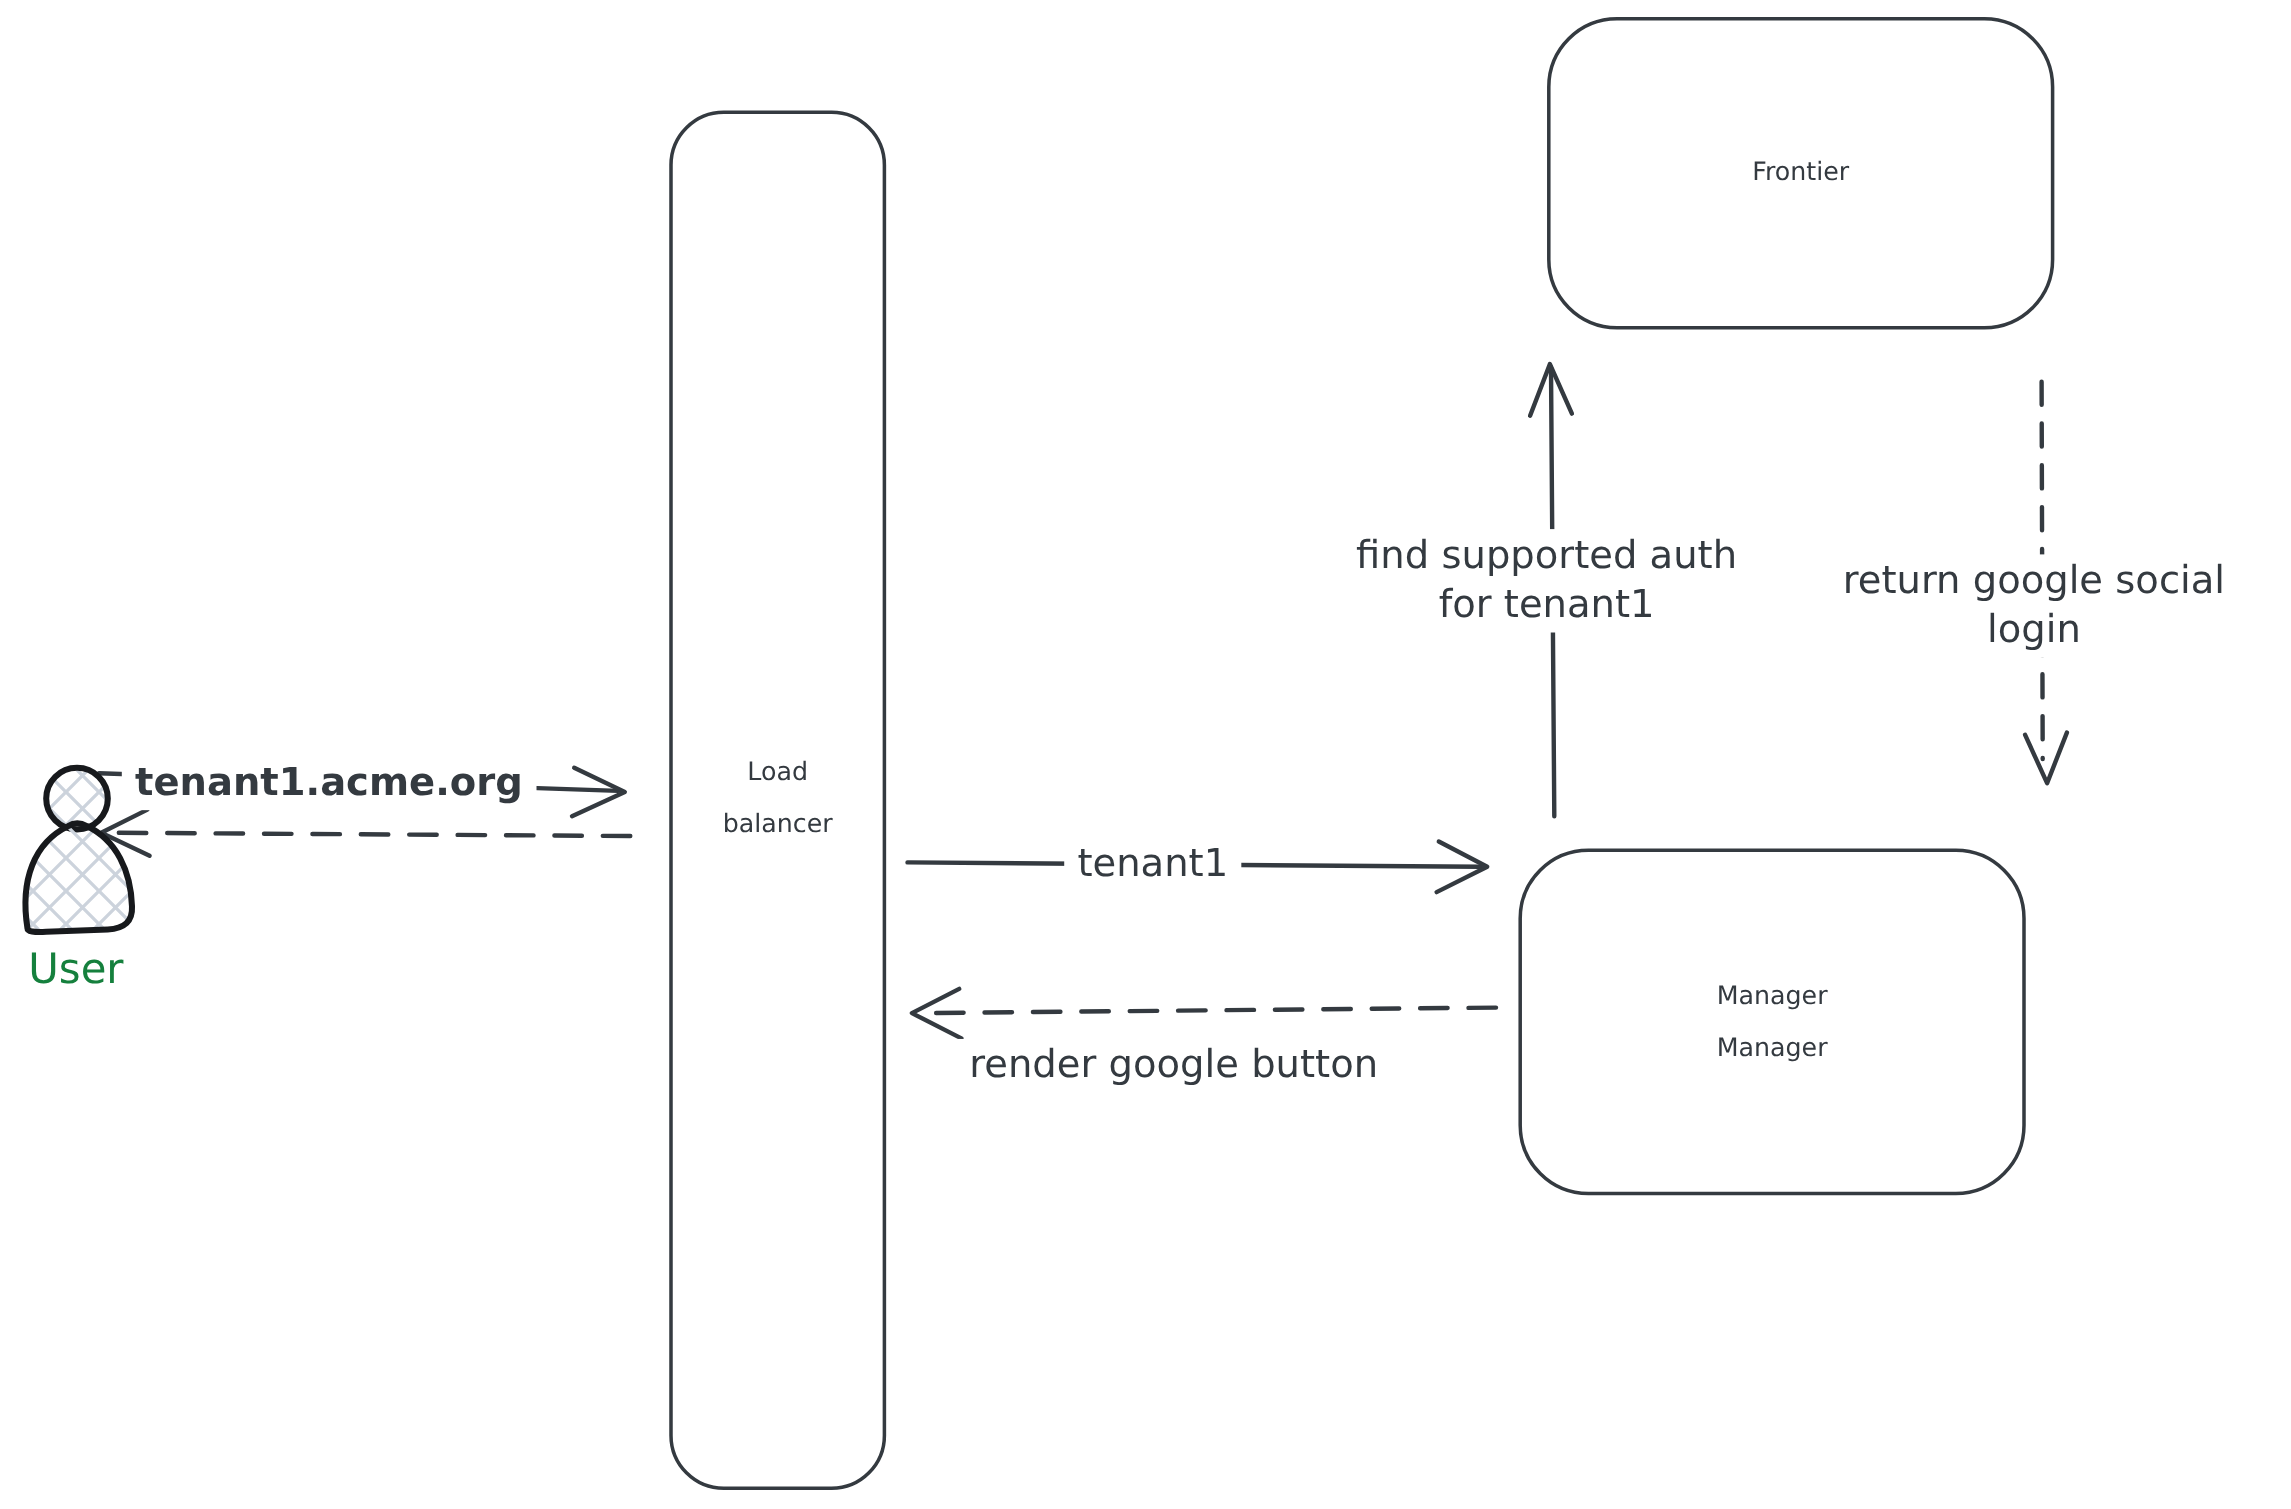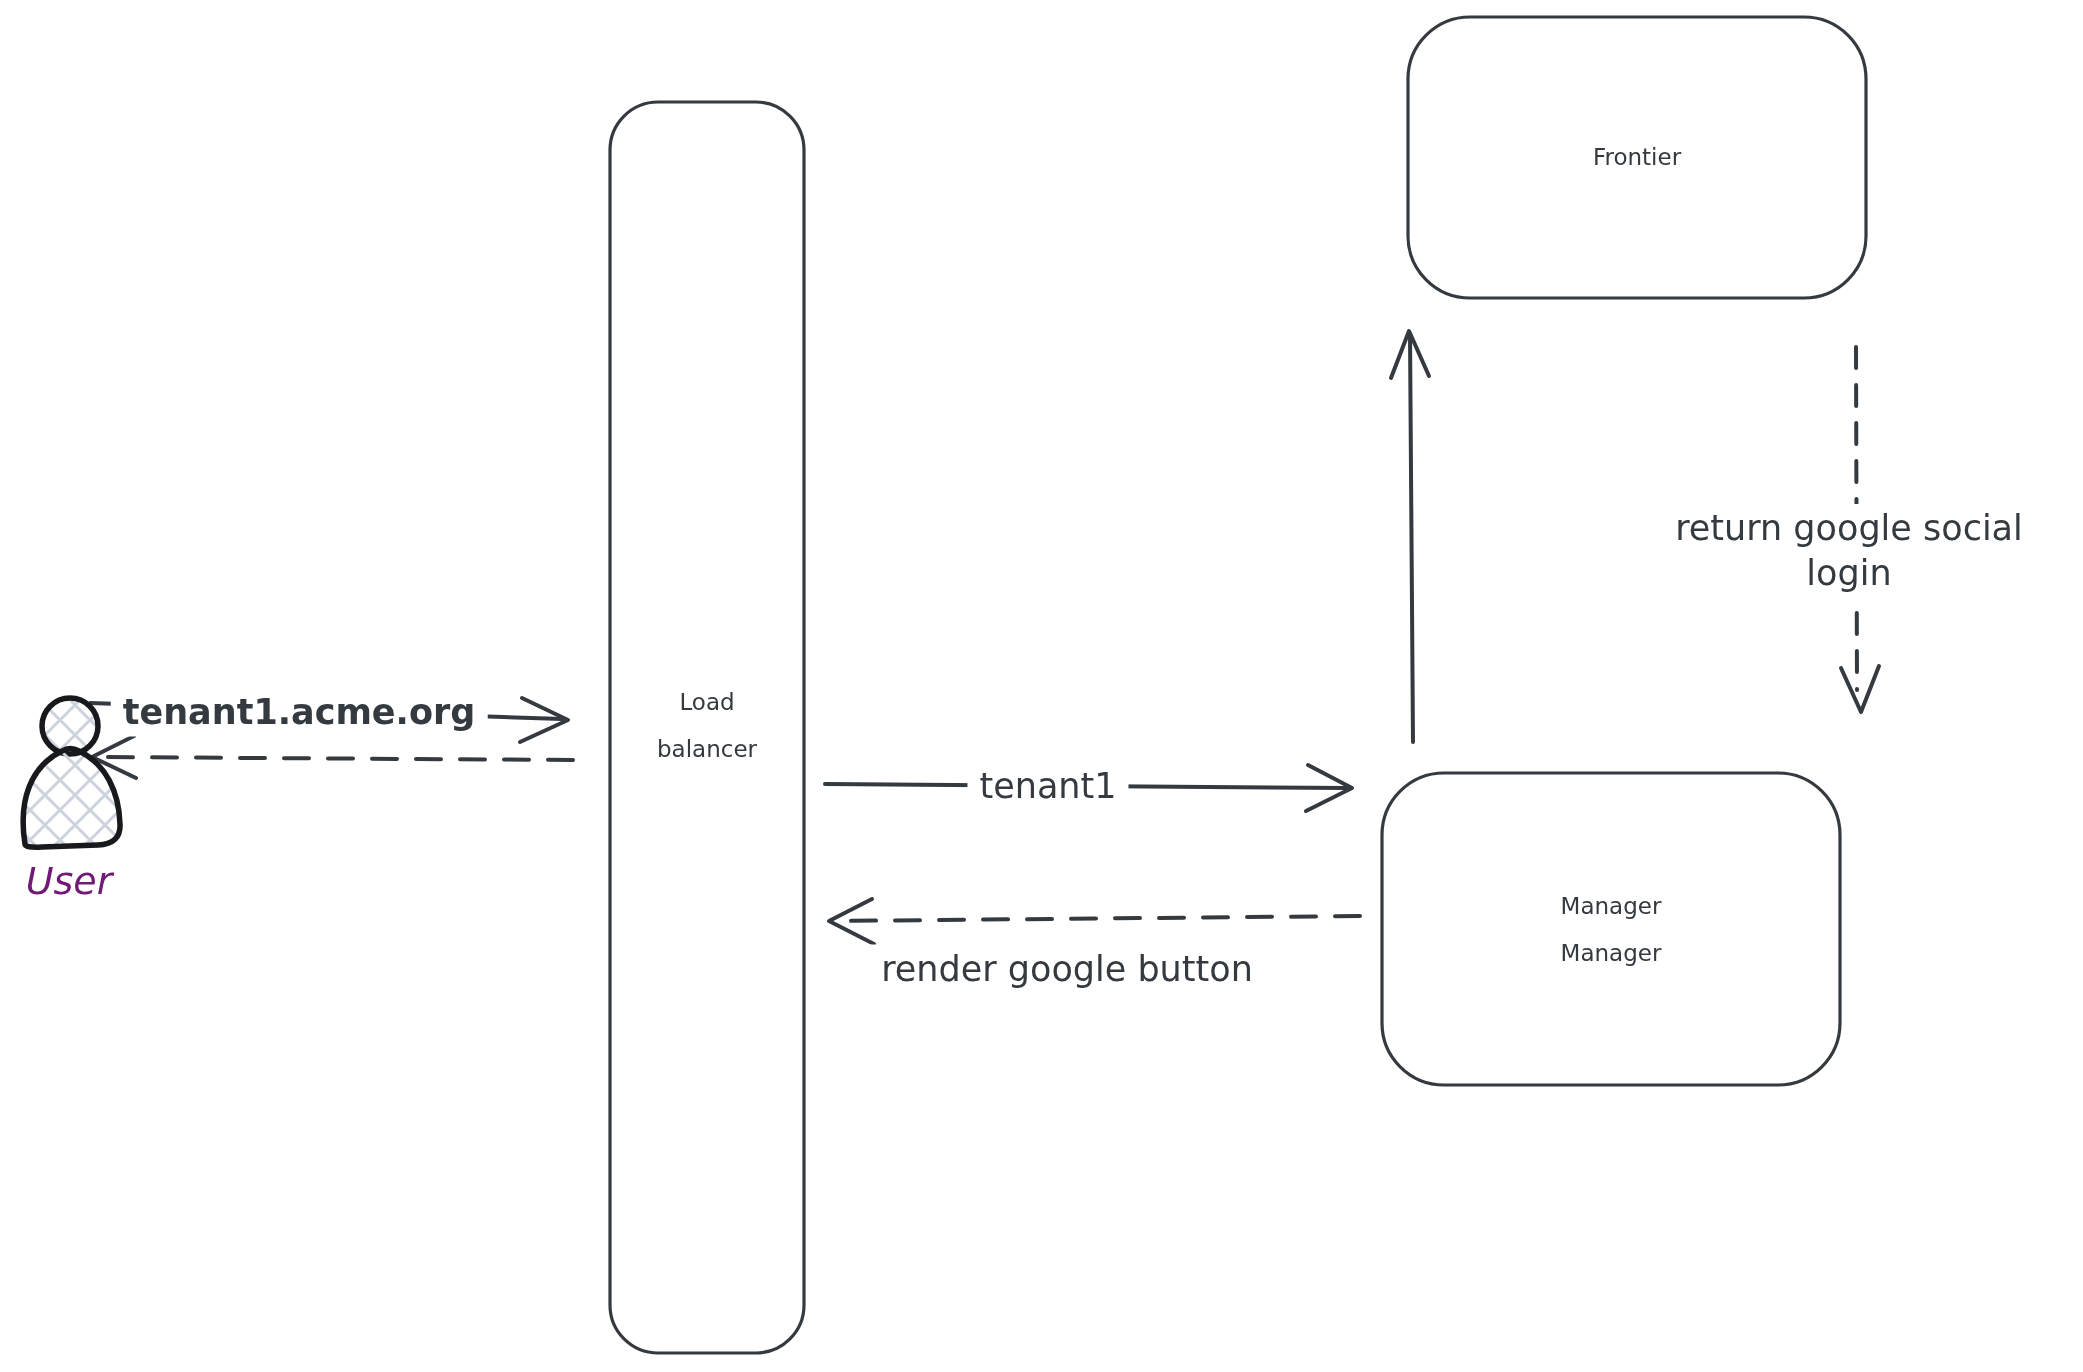--- a/index.html
+++ b/index.html
@@ -35,24 +35,23 @@
     color: #343a40;
     text-align: center;
     white-space: nowrap;
   }
   .node-label span { display: block; }
 
   .user-label {
     position: absolute;
     transform: translate(-50%, -50%);
     font-size: 38px;
-    color: #701a75;
+    color: #15803d;
     text-align: center;
     white-space: nowrap;
-    font-style: italic;
   }
 </style>
 </head>
 <body>
 
 <div id="canvas">
 
   <svg id="diagram-svg" width="2083" height="1372" viewBox="0 0 2083 1372">
     <defs>
       <pattern id="crosshatch" patternUnits="userSpaceOnUse" width="30" height="30">
@@ -118,19 +117,23 @@
   </div>
 
   <div class="user-label" style="left:69px; top:881px;">User</div>
 
   <div class="edge-label" style="left:299px; top:712px;font-weight:bold;">tenant1.acme.org</div>
 
   <div class="edge-label" style="left:1048px; top:786px;">tenant1</div>
 
   <div class="edge-label" style="left:1067px; top:933px;margin-top:36px;">render google button</div>
 
+  <div class="edge-label" style="left:1406px; top:528px;">
+    <span>find supported auth</span>
+    <span>for tenant1</span>
+  </div>
 
   <div class="edge-label" style="left:1849px; top:531px;margin-top:20px;">
     <span>return google social</span>
     <span>login</span>
   </div>
 
 </div>
 
 </body></html>

